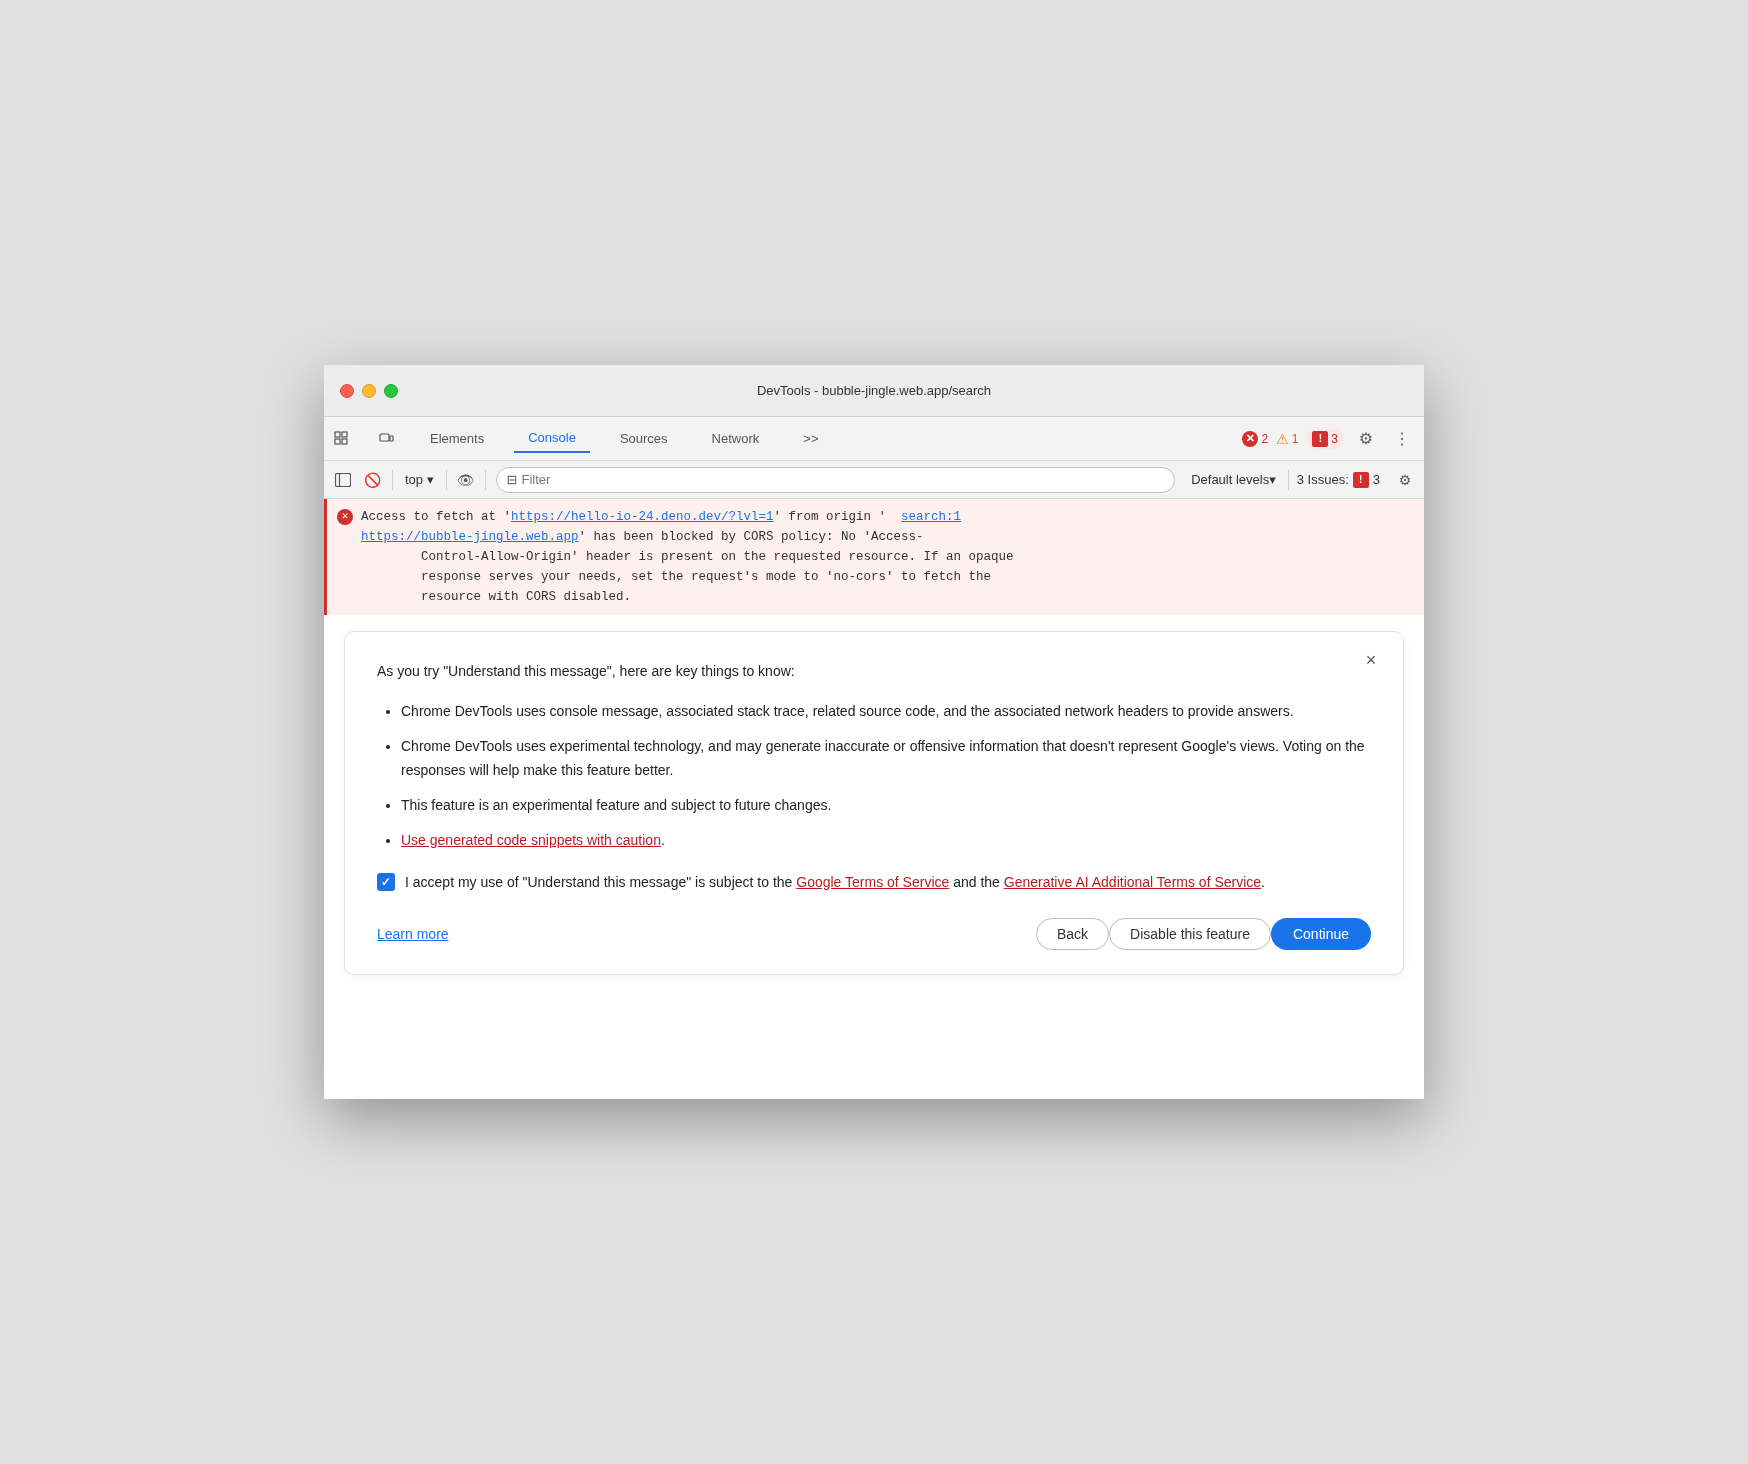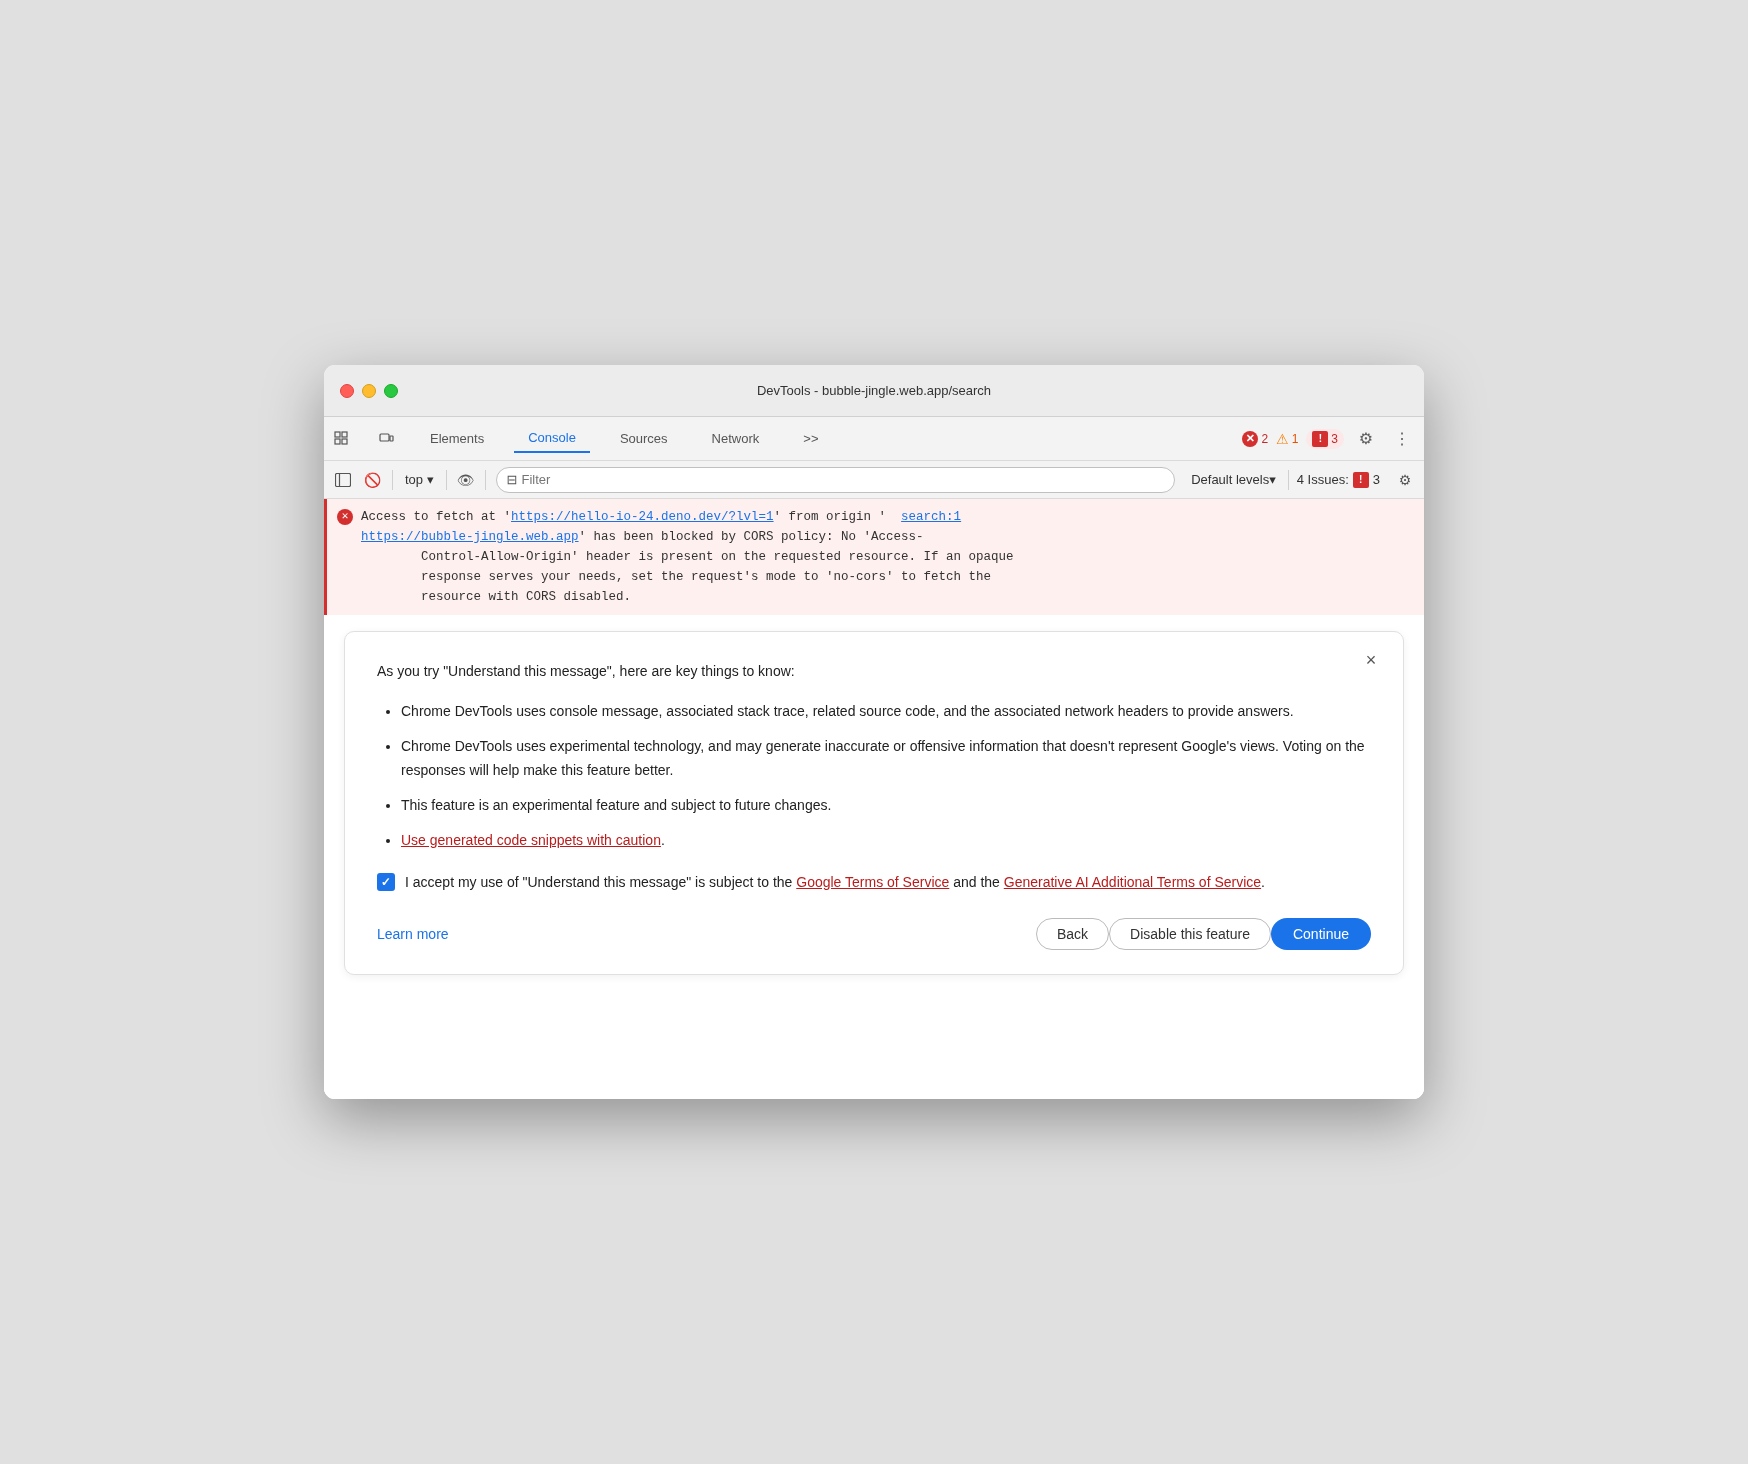--- a/index.html
+++ b/index.html
@@ -9,21 +9,21 @@
       display: flex;
       justify-content: center;
       align-items: center;
       min-height: 100vh;
       font-family: -apple-system, BlinkMacSystemFont, 'Segoe UI', sans-serif;
     }
 
     .window {
       width: 1100px;
       background: #f6f6f6;
-      border-radius: 11px;
+      border-radius: 2px;
       box-shadow: 0 20px 60px rgba(0,0,0,0.35);
       overflow: hidden;
     }
 
     
     .title-bar {
       background: #ececec;
       height: 52px;
       display: flex;
       align-items: center;
@@ -389,20 +389,21 @@
     .legal-footer-left { display: flex; }
 
     .legal-footer-right {
       display: flex;
       align-items: center;
     }
 
     .btn-link {
       font-size: 14px;
       color: #1a73e8;
+      text-decoration: underline;
       background: none;
       border: none;
       cursor: pointer;
       padding: 0;
     }
 
     .btn-outline {
       font-size: 14px;
       color: #333;
       background: #fff;
@@ -508,21 +509,21 @@
         <span style="color:#555; font-size:13px;">⊟</span>
         <input class="filter-input" type="text" placeholder="Filter" style="">
       </div>
 
       <div class="levels-selector">
         <span>Default levels</span>
         <span>▾</span>
       </div>
 
       <div class="issues-badge">
-        <span>4 Issues:</span>
+        <span>3 Issues:</span>
         <div class="icon-square-issue">!</div>
         <span>3</span>
       </div>
 
       <div class="toolbar-icon">⚙</div>
     </div>
 
     <div class="console-content">
 
       <div class="error-row">

